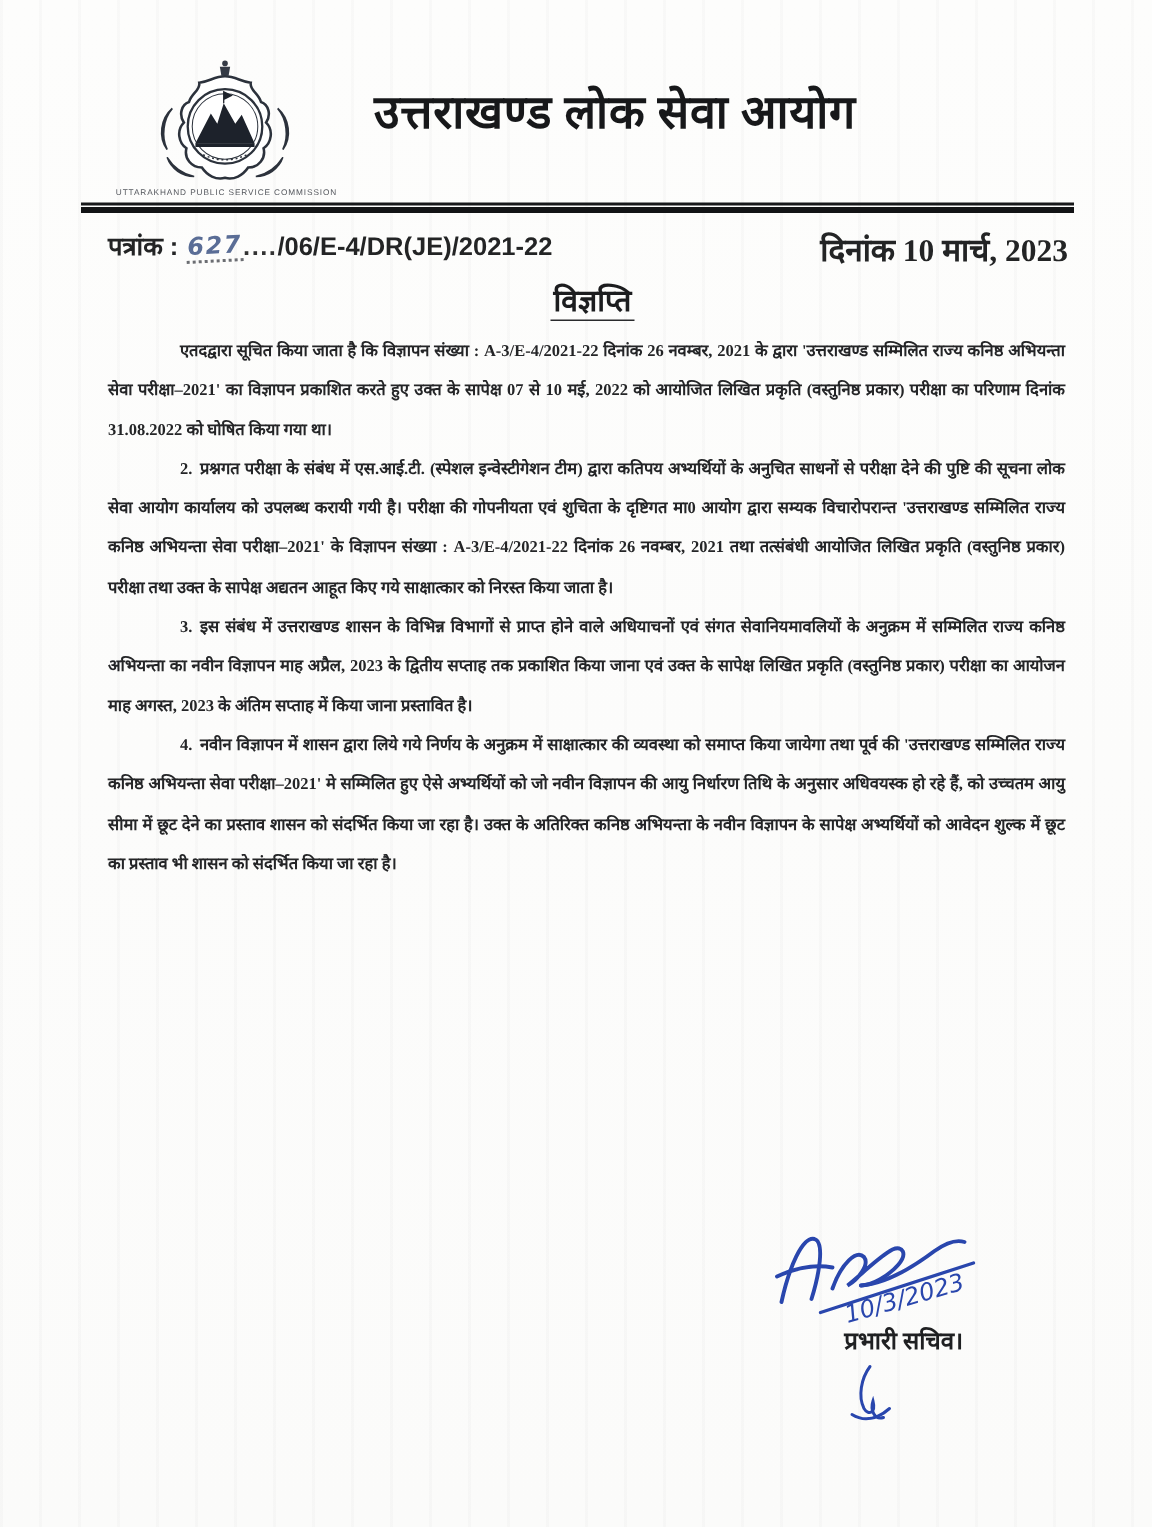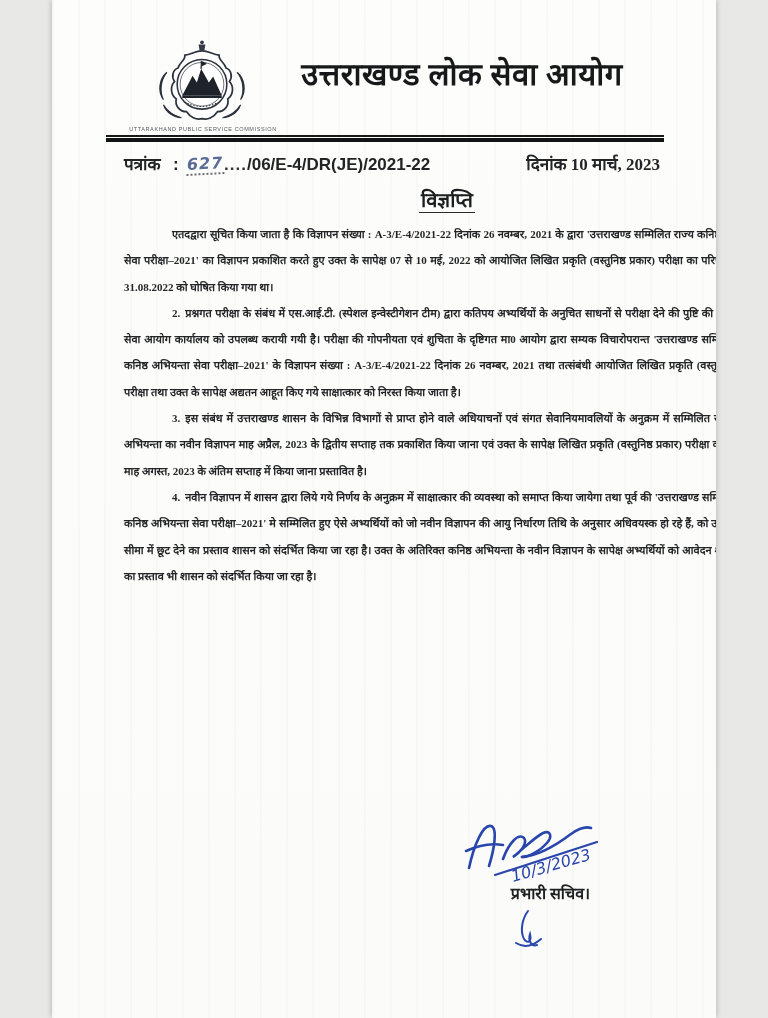--- a/index.html
+++ b/index.html
@@ -1,18 +1,18 @@
 <!DOCTYPE html>
 <html lang="hi"><head>
 <meta charset="utf-8">
 <style>
   html,body{margin:0;padding:0;background:#e8e8e6;}
   .page{
     position:relative;
-    width:664px;height:1018px;
+    width:768px;height:1018px;
     margin:0 auto;
     background:
       repeating-linear-gradient(90deg, rgba(120,120,125,0.035) 0 2px, rgba(0,0,0,0) 2px 26px),
       linear-gradient(#fdfdfc,#fbfbfa);
     color:#222;
     font-family:"Liberation Serif","DejaVu Serif",serif;
     overflow:hidden;
     box-shadow:0 0 6px rgba(0,0,0,.25);
   }
   
@@ -35,29 +35,29 @@
   .rule{position:absolute;left:54px;right:52px;top:135px;}
   .rule-thin{height:2px;background:#17181a;}
   .rule-thick{height:4px;background:#121315;margin-top:1px;}
   
   .ref-row{
     position:absolute;left:72px;right:56px;top:152px;
     display:flex;justify-content:space-between;align-items:flex-start;
     font-size:17px;font-weight:600;color:#232425;
   }
   .ref-left{font-family:"Liberation Sans",sans-serif;font-weight:600;}
-  .ref-label{font-family:Liberation Mono, monospace;font-weight:700;}
+  .ref-label{font-family:Liberation Sans, sans-serif;font-weight:700;}
   .hand-num{
     display:inline-block;color:#5a6d96;font-style:italic;
     font-family:"DejaVu Sans","Liberation Sans",sans-serif;
     transform:rotate(-3deg) translateY(-1px);
     border-bottom:2px dotted #6b6d72;padding:0 1px;font-size:16px;letter-spacing:1px;
   }
   .ref-dots{letter-spacing:1px;color:#333;}
-  .ref-date{font-weight:700;font-size:17px;}
+  .ref-date{font-weight:700;font-size:21px;}
   
   .notice-title{
     position:absolute;left:0;top:186px;width:790px;
     text-align:center;font-size:20px;font-weight:700;color:#1c1d1f;
   }
   .notice-title span{border-bottom:1.5px solid #2a2b2d;padding:0 2px 1px;}
   
   .body-text{
     position:absolute;left:72px;top:221px;width:638px;
     font-size:11px;line-height:26.3px;font-weight:600;color:#242527;

